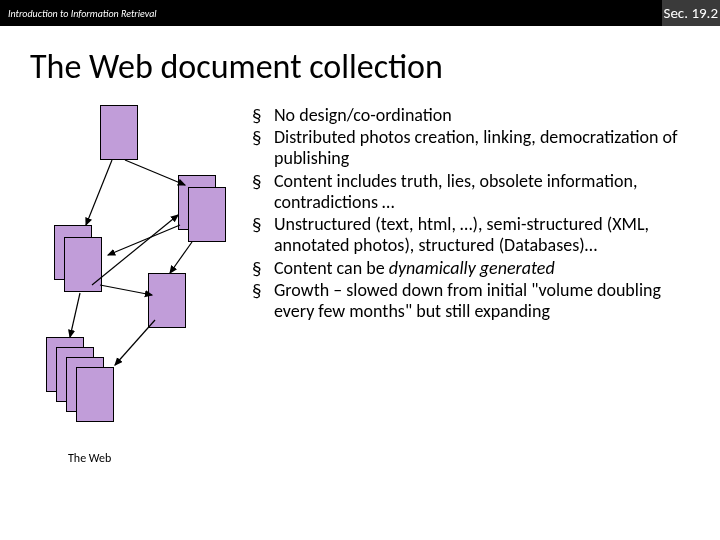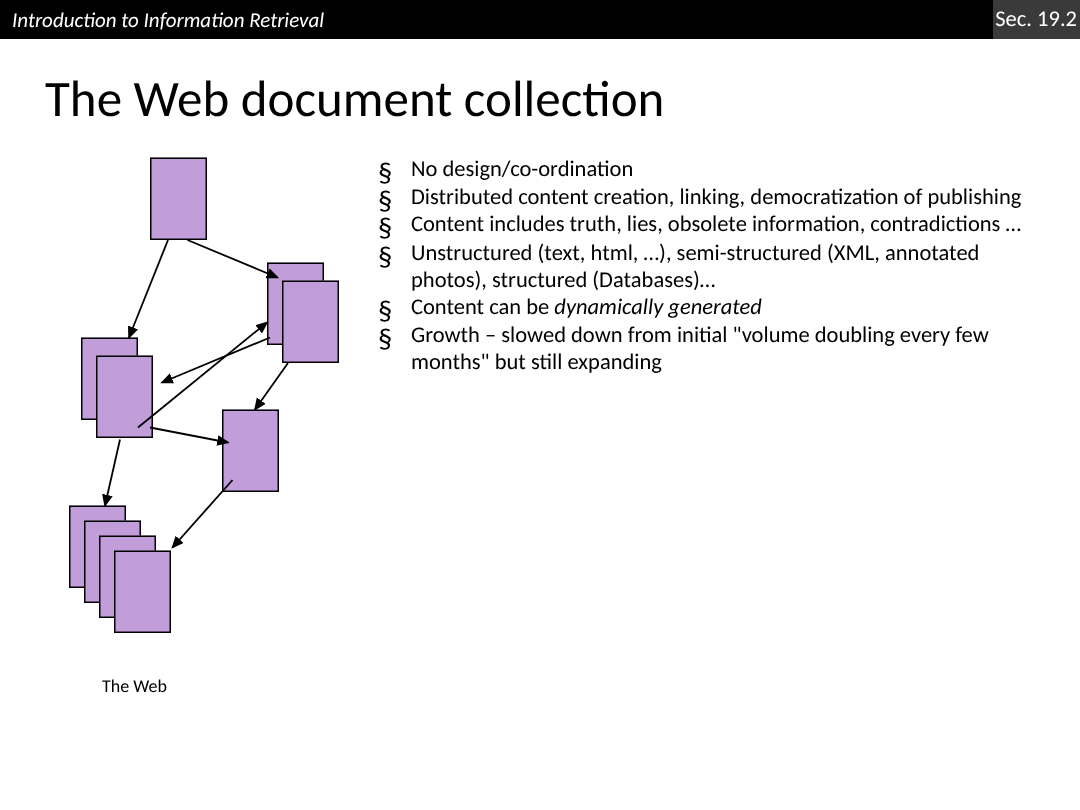--- a/index.html
+++ b/index.html
@@ -1,28 +1,28 @@
 <!DOCTYPE html>
 <html><head>
 <meta charset="utf-8">
 <style>
   * { margin: 0; padding: 0; box-sizing: border-box; }
   body { width: 720px; height: 540px; font-family: Calibri, Arial, sans-serif; background: #fff; position: relative; overflow: hidden; }
   .header-bar { width: 100%; height: 26px; background: #000; display: flex; justify-content: space-between; align-items: center; padding: 0 8px; }
-  .header-left { color: #fff; font-style: italic; font-size: 14px; }
+  .header-left { color: #fff; font-style: italic; font-size: 10px; }
   .header-right { color: #fff; font-size: 15px; background: #3a3a3a; height: 26px; display: flex; align-items: center; padding: 0 2px; margin-right: -8px; }
   .title { font-size: 34px; font-weight: 400; color: #000; margin: 20px 0 18px 30px; }
   .content { display: flex; padding: 0 20px 0 30px; }
   .diagram-col { width: 210px; position: relative; height: 360px; }
   .doc { position: absolute; background: #c19dd9; border: 1px solid #000; }
   .svg-links { position: absolute; top: 0; left: 0; width: 210px; height: 300px; pointer-events: none; }
   .caption { position: absolute; bottom: 0; left: 38px; font-size: 12px; }
   .bullets { flex: 1; padding-left: 12px; }
   ul { list-style: none; }
-  li { position: relative; padding-left: 22px; font-size: 15px; line-height: 1.18; margin-bottom: 1px; }
+  li { position: relative; padding-left: 22px; font-size: 18px; line-height: 1.18; margin-bottom: 1px; }
   li::before { content: "§"; position: absolute; left: 0; top: 0; font-size: 19px; }
   em { font-style: italic; }
 </style>
 </head>
 <body>
 
 <div class="header-bar">
   <div class="header-left">Introduction to Information Retrieval</div>
   <div class="header-right">Sec. 19.2</div>
 </div>
@@ -60,20 +60,20 @@
       <line x1="70" y1="180" x2="122" y2="190" stroke="#000" stroke-width="1.2" marker-end="url(#arr)"></line>
       <line x1="50" y1="188" x2="40" y2="232" stroke="#000" stroke-width="1.2" marker-end="url(#arr)"></line>
       <line x1="125" y1="215" x2="85" y2="260" stroke="#000" stroke-width="1.2" marker-end="url(#arr)"></line>
     </svg>
     <div class="caption">The Web</div>
   </div>
 
   <div class="bullets">
     <ul id="blist">
         <li>No design/co-ordination</li>
-        <li>Distributed content creation, linking, democratization of publishing</li>
+        <li>Distributed photos creation, linking, democratization of publishing</li>
         <li>Content includes truth, lies, obsolete information, contradictions …</li>
         <li>Unstructured (text, html, …), semi-structured (XML, annotated photos), structured (Databases)…</li>
         <li>Content can be <em>dynamically generated</em></li>
         <li>Growth – slowed down from initial "volume doubling every few months" but still expanding</li>
       </ul>
   </div>
 </div>
 
 </body></html>

